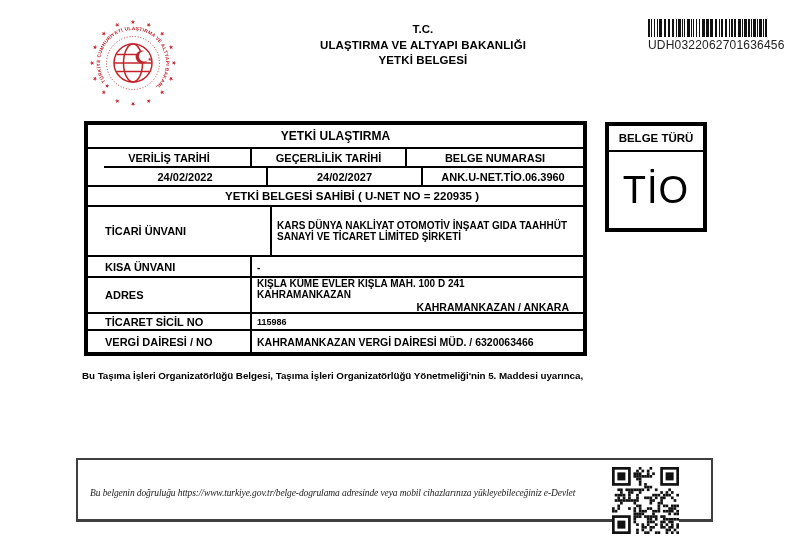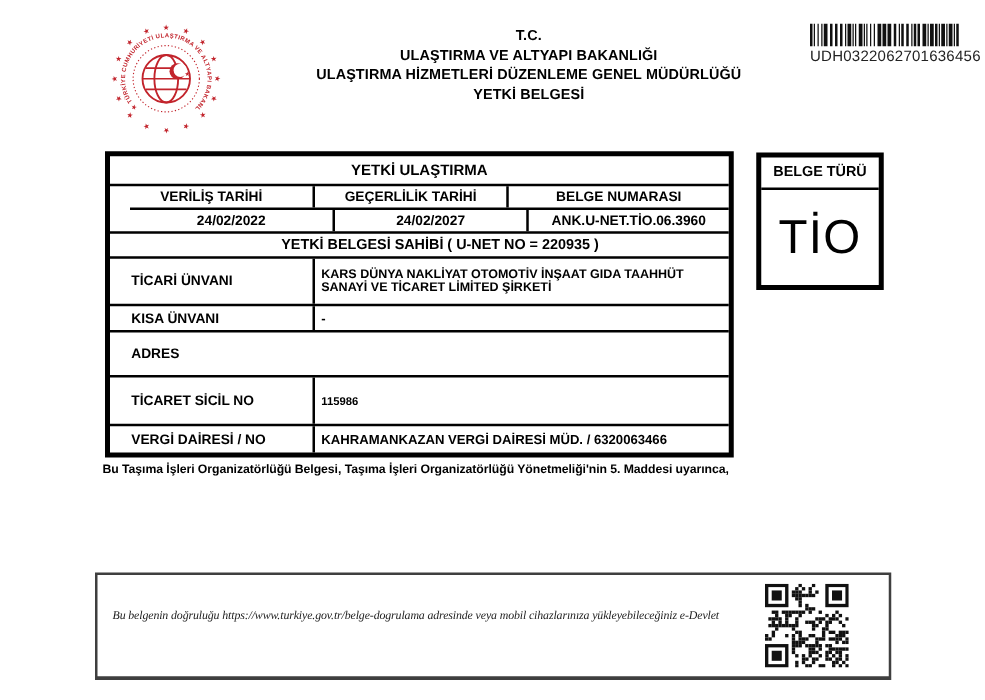--- a/index.html
+++ b/index.html
@@ -27,43 +27,43 @@
   .c3 { flex:1; border-left:2px solid #000; justify-content:center; }
   .lab { width:162px; padding-left:17px; align-items:center; display:flex; font-weight:bold; font-size:11px; }
   .val { flex:1; border-left:2px solid #000; padding:2px 6px 2px 5px; display:flex; flex-direction:column; justify-content:center; font-weight:bold; }
   .ttl { justify-content:center; font-weight:bold; font-size:12px; display:flex; align-items:center; }
   .hcell { font-weight:bold; font-size:11px; }
   .vcell { font-weight:bold; font-size:11px; }
   .h-title { height:22px; }
   .h-head  { height:19px; }
   .h-vals  { height:19px;margin-left:16px; }
   .h-owner { height:20px; font-size:11.5px; }
-  .h-trade { height:38px; }
+  .h-trade { height:50px;gap:20px; }
   .h-short { height:21px; }
   .h-addr  { height:36px; }
-  .h-reg   { height:39px; }
+  .h-reg   { height:17px; }
   .h-tax   { height:23px; }
   .val-company { font-size:10px; line-height:11.5px; }
   .val-dash { font-size:10.5px; }
   .val-addr { font-size:10px; line-height:11px; }
   .addr-right { text-align:right; padding-right:8px; font-size:10.5px; margin-top:2px; }
   .val-reg { font-size:9px; }
   .val-tax { font-size:10.5px; }
 
   
   .btbox { left:605px; top:122px; width:102px; height:110px; border:4px solid #000; background:#fff; }
   .bt-head { height:26px; border-bottom:2px solid #000; display:flex; align-items:center; justify-content:center; font-weight:bold; font-size:11.5px; }
   .bt-body { height:76px; display:flex; align-items:center; justify-content:center; font-size:38px; font-weight:400; letter-spacing:1px; color:#000; }
 
   
   .note { left:82px; top:369px; font-weight:bold; font-size:9.8px; line-height:14.5px; letter-spacing:-0.05px; }
   .note div { white-space:nowrap; }
 
   
-  .verify { left:76px; top:458px; width:637px; height:86px; border:2px solid #3f3f3f; border-bottom-width:3px; background:#fff; }
+  .verify { left:76px; top:458px; width:637px; height:64px; border:2px solid #3f3f3f; border-bottom-width:3px; background:#fff; }
   .v-text { position:absolute; left:12px; top:26px; width:515px; font-family:"Liberation Serif", serif; font-style:italic; font-size:9.5px; line-height:15px; color:#1a1a1a; letter-spacing:-0.1px; }
   .v-text div { white-space:nowrap; }
   .qr { position:absolute; left:534px; top:7px; width:67px; height:67px; }
 </style>
 </head>
 <body>
 
 <svg class="abs" style="left:87px; top:17px;" width="92" height="92" viewBox="0 0 92 92">
   <defs>
     <path id="ringPath" d="M 22.7 69.3 A 33 33 0 1 1 69.3 69.3" fill="none"></path>
@@ -100,21 +100,20 @@
   <g>
     <circle cx="55" cy="40" r="6.4" fill="#c2242c" stroke="none"></circle>
     <circle cx="57.2" cy="39.2" r="5.3" fill="#ffffff" stroke="none"></circle>
     <text x="60.5" y="43.5" font-size="5" fill="#c2242c">★</text>
   </g>
 </svg>
 
 <div class="abs hdr">
   <div>T.C.</div>
   <div>ULAŞTIRMA VE ALTYAPI BAKANLIĞI</div>
-  <div>ULAŞTIRMA HİZMETLERİ DÜZENLEME GENEL MÜDÜRLÜĞÜ</div>
   <div>YETKİ BELGESİ</div>
 </div>
 
 <div class="abs barcode">
   <div class="barcode-bars">
       <i style="width:2px;margin-right:1px"></i>
       <i style="width:1px;margin-right:2px"></i>
       <i style="width:1px;margin-right:2px"></i>
       <i style="width:1px;margin-right:1px"></i>
       <i style="width:3px;margin-right:2px"></i>
@@ -174,20 +173,25 @@
   <div class="row h-trade">
     <div class="lab">TİCARİ ÜNVANI</div>
     <div class="val val-company">KARS DÜNYA NAKLİYAT OTOMOTİV İNŞAAT GIDA TAAHHÜT SANAYİ VE TİCARET LİMİTED ŞİRKETİ</div>
   </div>
   <div class="row h-short">
     <div class="lab">KISA ÜNVANI</div>
     <div class="val val-dash">-</div>
   </div>
   <div class="row h-addr">
     <div class="lab">ADRES</div>
+    <div class="val val-addr">
+      <div>KIŞLA KÜME EVLER KIŞLA MAH. 100 D 241</div>
+      <div>KAHRAMANKAZAN</div>
+      <div class="addr-right">KAHRAMANKAZAN / ANKARA</div>
+    </div>
   </div>
   <div class="row h-reg">
     <div class="lab">TİCARET SİCİL NO</div>
     <div class="val val-reg">115986</div>
   </div>
   <div class="row h-tax">
     <div class="lab">VERGİ DAİRESİ / NO</div>
     <div class="val val-tax">KAHRAMANKAZAN VERGİ DAİRESİ MÜD. / 6320063466</div>
   </div>
 </div>

